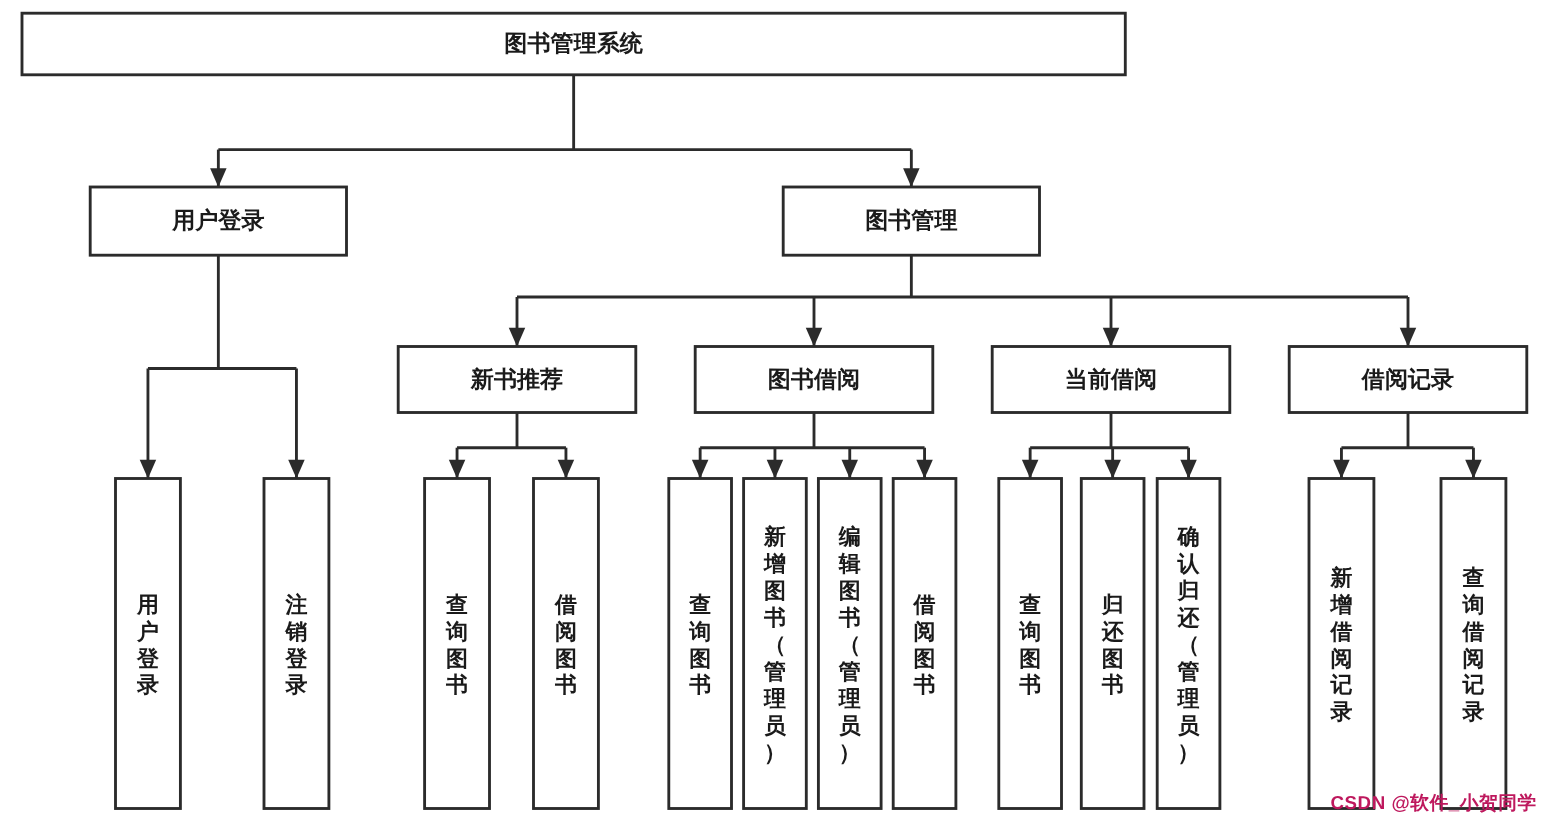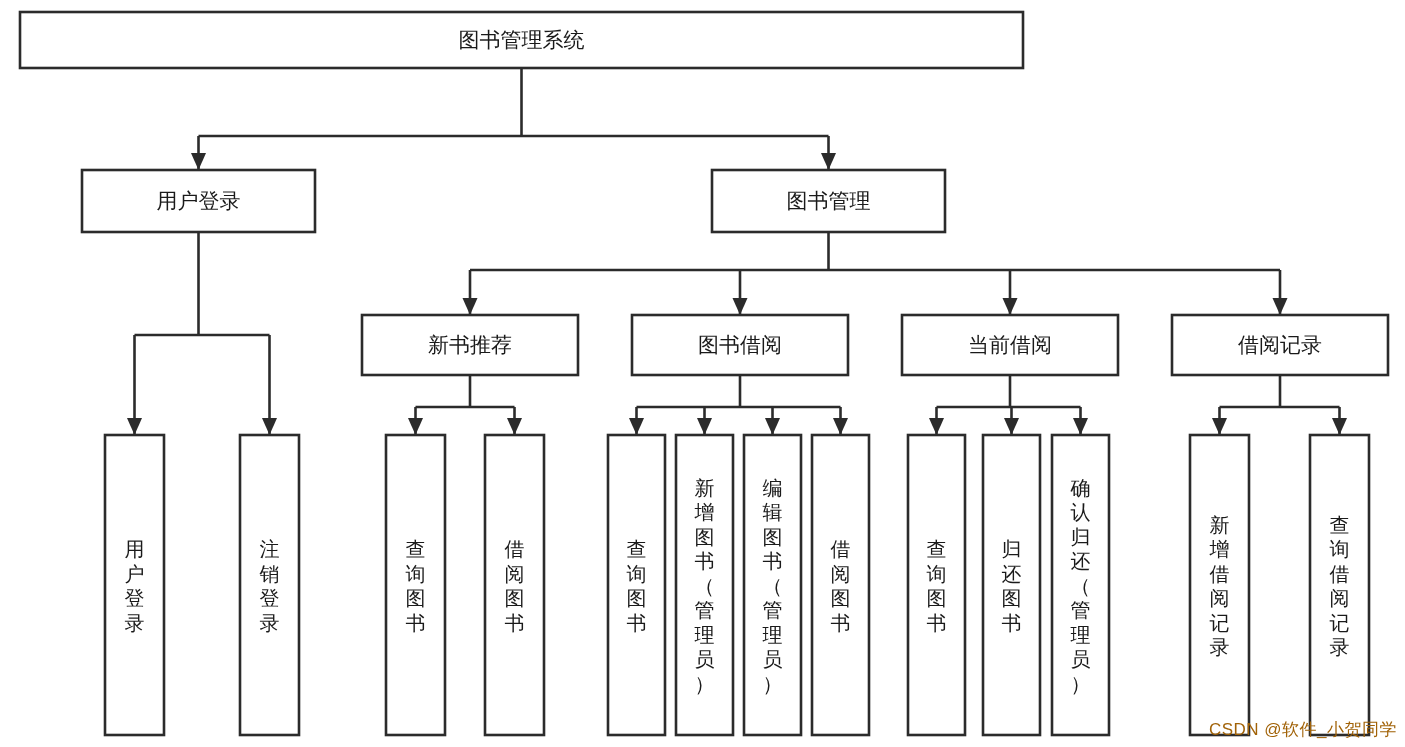--- a/index.html
+++ b/index.html
@@ -12,20 +12,21 @@
     width: 1405px;
     height: 747px;
     font-family: "Liberation Sans", "DejaVu Sans", sans-serif;
     overflow: hidden;
     position: relative;
   }
   #diagram-root {
     position: relative;
     width: 1405px;
     height: 747px;
+    font-weight: bold;
   }
   svg#flow {
     position: absolute;
     left: 0;
     top: 0;
     width: 1405px;
     height: 747px;
     display: block;
   }
   .nodebox {
@@ -55,21 +56,21 @@
     font-size: 20px;
     fill: #1a1a1a;
     text-anchor: middle;
   }
   .watermark {
     position: absolute;
     right: 8px;
     bottom: 6px;
     font-family: "Liberation Sans", "DejaVu Sans", sans-serif;
     font-size: 17px;
-    color: #a16207;
+    color: #be185d;
     letter-spacing: 0.5px;
     white-space: nowrap;
     user-select: none;
   }
 </style>
 </head>
 <body>
 
 <div id="diagram-root">
   <svg id="flow" viewBox="0 0 1405 747">

